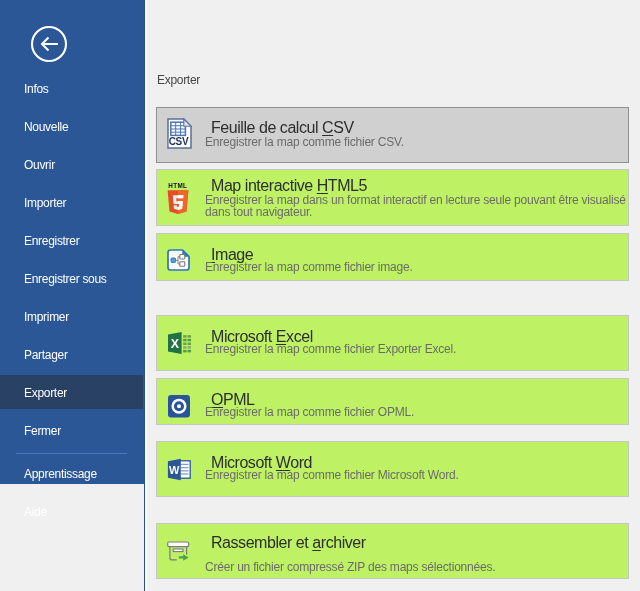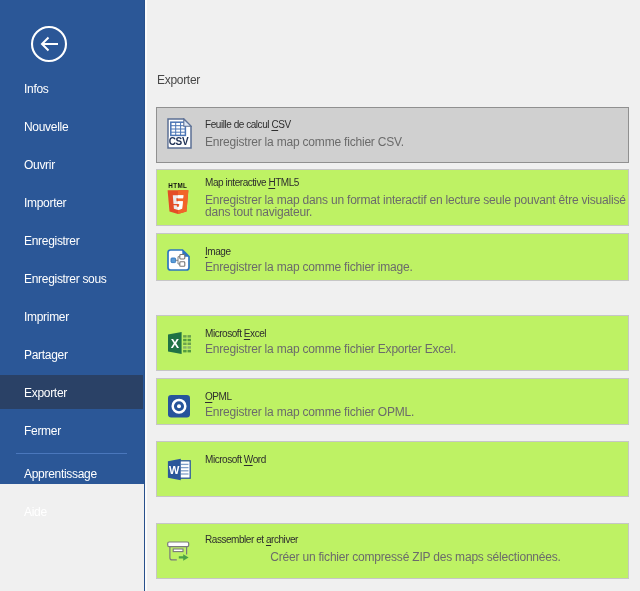--- a/index.html
+++ b/index.html
@@ -6,21 +6,21 @@
 body{width:640px;height:591px;overflow:hidden;position:relative;
   font-family:"Liberation Sans",sans-serif;background:#f0f0f0;}
 #sidebar{position:absolute;left:0;top:0;width:145px;height:484px;background:#2b5797;}
 #sbedge{position:absolute;left:144px;top:0;width:1px;height:591px;background:#27508c;}
 .navitem{position:absolute;left:24px;color:#fff;font-size:12px;white-space:nowrap;letter-spacing:-0.3px;}
 #hl{position:absolute;left:0;top:375px;width:143px;height:34px;background:#2a4166;}
 #sep{position:absolute;left:16px;top:453px;width:111px;height:1px;background:#4a77bc;}
 #hdr{position:absolute;left:157px;top:73px;font-size:12px;color:#474747;letter-spacing:-0.3px;}
 .card{position:absolute;left:156px;width:473px;background:#bef264;border:1px solid #c6c6c6;box-sizing:border-box;}
 .card.sel{background:#d0d0d0;border:1px solid #909090;}
-.ttl{position:absolute;left:48px;font-size:10px;color:#2e2e2e;white-space:nowrap;letter-spacing:-0.45px;}
+.ttl{position:absolute;left:54px;font-size:16px;color:#2e2e2e;white-space:nowrap;letter-spacing:-0.45px;}
 .dsc{position:absolute;left:48px;font-size:12px;color:#6b6b6b;line-height:12.4px;width:421px;letter-spacing:-0.2px;}
 .ico{position:absolute;}
 u{text-decoration:underline;text-underline-offset:1.5px;}
 </style>
 </head>
 <body>
 <div id="sidebar">
   <div id="sbedge"></div>
   <svg width="40" height="40" style="position:absolute;left:29px;top:24px;" viewBox="0 0 40 40">
     <circle cx="20" cy="20" r="17" fill="none" stroke="#fff" stroke-width="2.1"></circle>
@@ -123,25 +123,26 @@
   <div class="ico" style="left:10px;top:16px;"><svg width="24" height="23" viewBox="0 0 24 23">
         <rect x="12" y="2.8" width="11.2" height="17.4" fill="#fff" stroke="#2b579a" stroke-width="1.3"></rect>
         <line x1="13.8" y1="6.4" x2="21.5" y2="6.4" stroke="#7f9fc8" stroke-width="1.3"></line>
         <line x1="13.8" y1="9.6" x2="21.5" y2="9.6" stroke="#7f9fc8" stroke-width="1.3"></line>
         <line x1="13.8" y1="12.8" x2="21.5" y2="12.8" stroke="#7f9fc8" stroke-width="1.3"></line>
         <line x1="13.8" y1="16" x2="21.5" y2="16" stroke="#7f9fc8" stroke-width="1.3"></line>
         <path d="M0.9 3.3 L13.8 0.8 L13.8 22.2 L0.9 19.7 Z" fill="#2b579a"></path>
         <text x="7.3" y="15.8" font-family="Liberation Sans" font-size="11" font-weight="bold" fill="#fff" text-anchor="middle">W</text>
       </svg></div>
   <div class="ttl" style="top:12px;">Microsoft <u>W</u>ord</div>
+  <div class="dsc" style="top:27px;">Enregistrer la map comme fichier Microsoft Word.</div>
 </div>
 
 <div class="card" style="top:523px;height:56px;">
   <div class="ico" style="left:10px;top:17px;"><svg width="22.5" height="22" viewBox="0 0 22.5 22">
         <rect x="0.7" y="1" width="21" height="4.6" rx="1.4" fill="#fdfdfd" stroke="#7a7a7a" stroke-width="1.2"></rect>
         <path d="M2.9 5.6 L2.9 16.7 Q2.9 18.9 5.1 18.9 L9.8 18.9" fill="none" stroke="#7a7a7a" stroke-width="1.2"></path>
         <path d="M19.6 5.6 L19.6 13.5" fill="none" stroke="#7a7a7a" stroke-width="1.2"></path>
         <rect x="6.2" y="8" width="9.8" height="2.6" fill="#fdfdfd" stroke="#7a7a7a" stroke-width="1.1"></rect>
         <path d="M11.8 15.3 L16.2 15.3 L16.2 13.2 L21.6 16.4 L16.2 19.7 L16.2 17.6 L11.8 17.6 Z" fill="#4ca146"></path>
       </svg></div>
   <div class="ttl" style="top:10px;">Rassembler et <u>a</u>rchiver</div>
-  <div class="dsc" style="top:27px;text-align:center;">Créer un fichier compressé ZIP des maps sélectionnées.</div>
+  <div class="dsc" style="top:37px;">Créer un fichier compressé ZIP des maps sélectionnées.</div>
 </div>
 
 </body></html>

